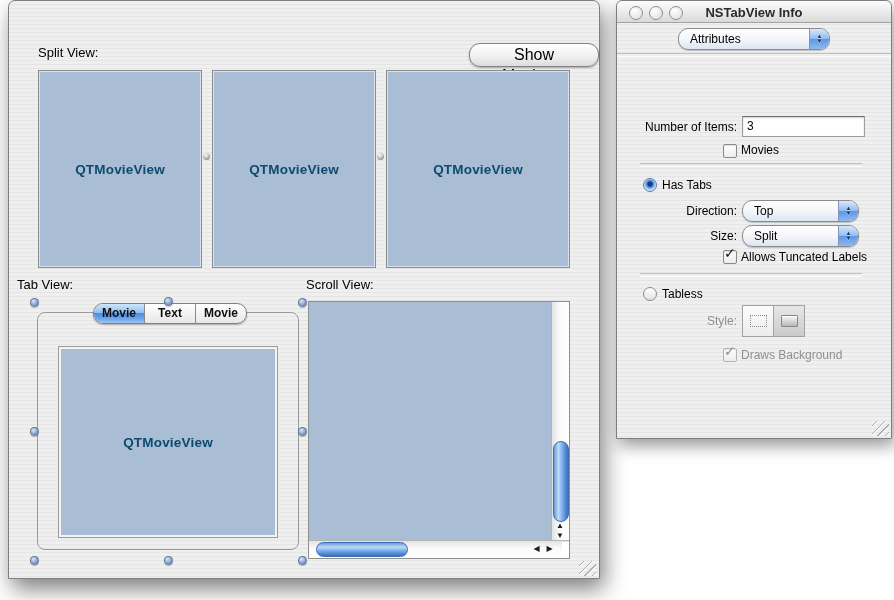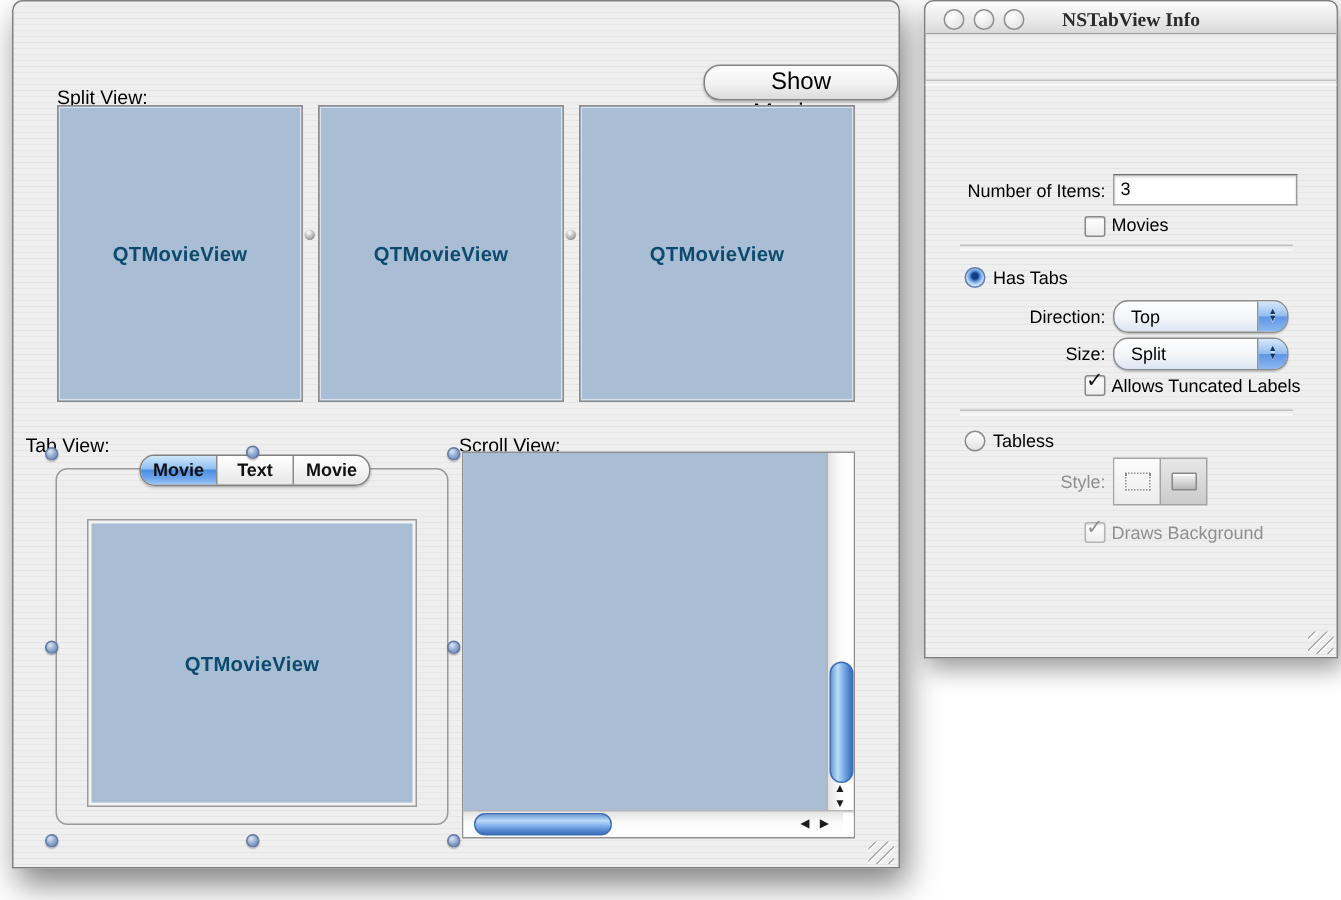--- a/index.html
+++ b/index.html
@@ -25,21 +25,21 @@
     position:absolute;left:0;right:0;top:5px;text-align:center;
     font-size:13px;font-weight:bold;color:#111;
   }
   .tl{position:absolute;top:6px;width:13px;height:13px;border-radius:50%;}
   .tl-red{left:16px;background:radial-gradient(circle at 35% 30%,#ffd3cb,#ee6a5e 45%,#bf382b 85%);border:1px solid #9a3b31;}
   .tl-pale{left:37px;background:radial-gradient(circle at 35% 30%,#ffffff,#ececea 55%,#c7c7c3 90%);border:1px solid #a4a49e;}
   .tl-green{left:58px;background:radial-gradient(circle at 35% 30%,#e2f9cd,#8fd84f 45%,#4f9f1d 85%);border:1px solid #568230;}
   .tl-hollow{position:absolute;top:5px;width:12px;height:12px;border-radius:50%;
     border:1px solid #8e8e8e;background:radial-gradient(circle at 35% 30%,#ffffff,#dcdcdc);}
   .content{position:absolute;left:0;top:26px;right:0;bottom:0;}
-  .lbl{font-size:13px;color:#000;white-space:nowrap;margin-top:12px;}
+  .lbl{font-size:13px;color:#000;white-space:nowrap;}
   .push-btn{
     height:22px;border:1px solid #828282;border-radius:11px;
     background:linear-gradient(180deg,#ffffff,#f1f1f1 55%,#dcdcdc);
     box-shadow:0 1px 2px rgba(0,0,0,.3);
     font-size:16px;color:#000;text-align:center;line-height:21px;padding:0 13px;
   }
   .movie-pane{
     border:1px solid #8c8c8c;background:#a9bdd5;
     box-shadow:inset 0 0 0 1px rgba(255,255,255,.55);
     display:flex;align-items:center;justify-content:center;
@@ -83,21 +83,21 @@
   .sv-hbtn{position:absolute;top:0;width:13px;height:16px;text-align:center;
     font-size:8px;line-height:15px;color:#1c1c1c;}
   .sv-corner{position:absolute;right:0;bottom:0;width:7px;height:16px;background:#fff;}
   .grip{
     position:absolute;width:17px;height:15px;
     background:repeating-linear-gradient(135deg,rgba(0,0,0,0) 0 3px,#adadad 3px 4px,#f6f6f6 4px 5.5px);
   }
   
   #win-right{left:616px;top:0;width:274px;height:437px;box-shadow:3px 7px 16px rgba(0,0,0,.4);border-radius:6px 6px 0 0;}
   #win-right .titlebar{height:21px;border-radius:6px 6px 0 0;
-    background:linear-gradient(180deg,#fdfdfd,#e3e3e3 75%,#d9d9d9);border-bottom:1px solid #a2a2a2;font-family:Liberation Serif, serif;}
+    background:linear-gradient(180deg,#fdfdfd,#e3e3e3 75%,#d9d9d9);border-bottom:1px solid #a2a2a2;}
   #win-right .titletext{top:4px;color:#2b2b2b;}
   #win-right .content{top:22px;}
   .ins-lbl{position:absolute;font-size:12px;color:#000;white-space:nowrap;}
   .ins-lbl.right{text-align:right;width:120px;left:0;}
   .ins-lbl.gray{color:#8f8f8f;}
   .divider-full{position:absolute;left:0;right:0;height:2px;border-top:1px solid #c0c0c0;border-bottom:1px solid #fbfbfb;}
   .divider-inset{position:absolute;height:2px;border-top:1px solid #c0c0c0;border-bottom:1px solid #fbfbfb;}
   .popup{
     position:absolute;height:20px;border:1px solid #8c8c8c;border-radius:10px;
     background:linear-gradient(180deg,#ffffff,#f3f5f9 55%,#dbe5f2);
@@ -201,20 +201,27 @@
 
 <div class="window pinstripe" id="win-right">
   <div class="titlebar">
     <div class="tl-hollow" style="left:12px;"></div>
     <div class="tl-hollow" style="left:32px;"></div>
     <div class="tl-hollow" style="left:52px;"></div>
     <div class="titletext">NSTabView Info</div>
   </div>
   <div class="content">
 
+    <div class="popup" style="left:61px;top:5px;width:150px;">
+      <span class="popup-label">Attributes</span>
+      <span class="popup-cap">
+        <span>▲</span>
+          <span>▼</span>
+      </span>
+    </div>
     <div class="divider-full" style="top:30px;"></div>
 
     <div class="ins-lbl right" style="top:97px;">Number of Items:</div>
     <div class="textfield" style="left:125px;top:93px;width:113px;height:15px;">3</div>
 
     <div class="cb" style="left:106px;top:121px;"></div>
     <div class="ins-lbl" style="left:124px;top:120px;">Movies</div>
 
     <div class="divider-inset" style="left:23px;width:222px;top:140px;"></div>
 

